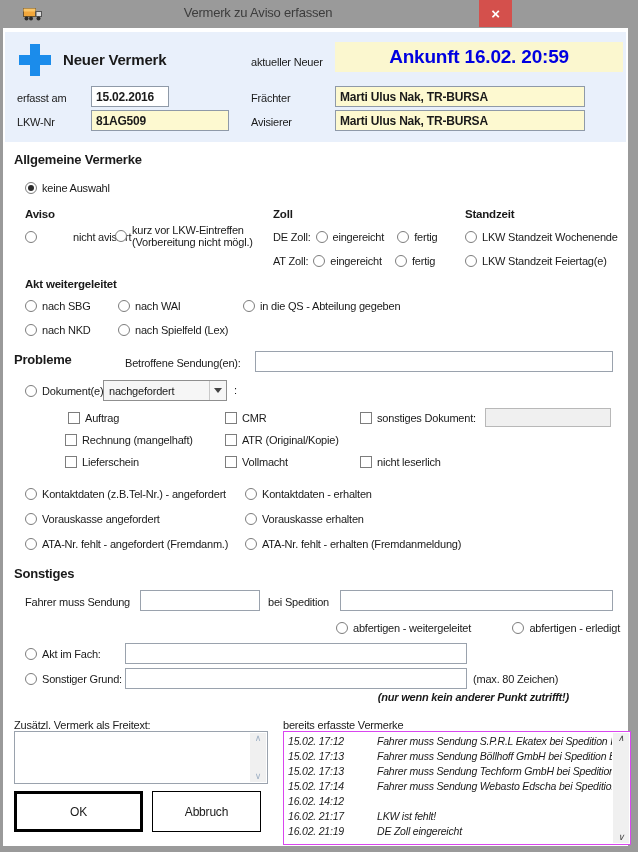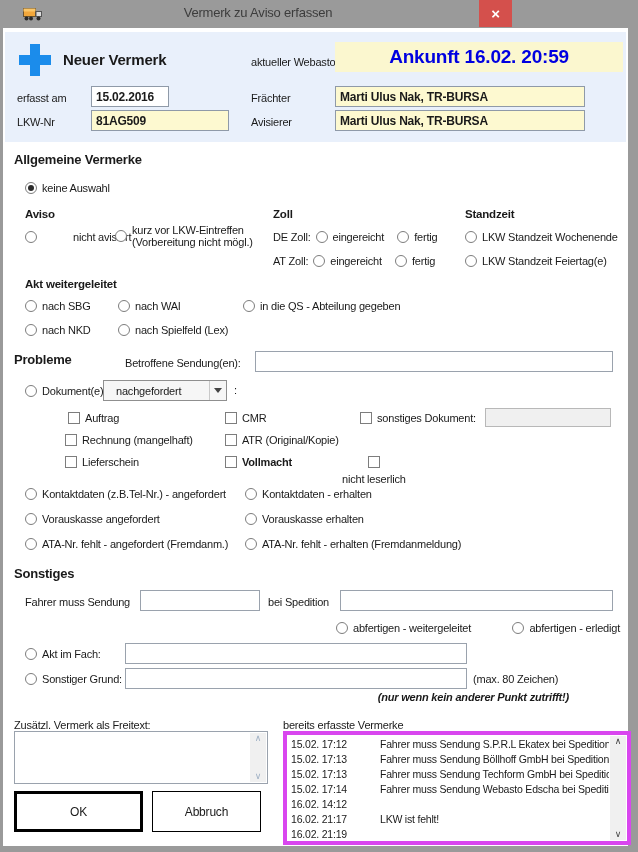--- a/index.html
+++ b/index.html
@@ -53,38 +53,38 @@
   .cb{width:12px;height:12px;border:1px solid #7d7d7d;background:#fff;flex:none;}
   .inp{
     position:absolute;border:1px solid #9aa2ad;background:#fff;height:21px;
     font-family:"Liberation Sans",sans-serif;font-size:11px;padding:0 3px;outline:none;
   }
   .inp.disabled{background:#f0f0f0;border-color:#b8b8b8;}
   .combo{
     position:absolute;left:100px;top:352px;width:124px;height:21px;border:1px solid #8f8f8f;
     background:#f6f6f6;display:flex;align-items:center;cursor:pointer;
   }
-  .combo .cval{flex:1;font-size:11px;padding-left:12px;}
+  .combo .cval{flex:1;font-size:11px;padding-left:5px;}
   .combo .carr{width:17px;height:100%;display:flex;align-items:center;justify-content:center;border-left:1px solid #c9c9c9;}
   .combo .carr::after{content:"";width:0;height:0;border-left:4px solid transparent;border-right:4px solid transparent;border-top:5px solid #444;}
   .two{line-height:12px;}
   .hint{
     position:absolute;left:300px;top:663px;width:266px;text-align:right;
     font-size:11px;font-style:italic;font-weight:bold;white-space:nowrap;
   }
   
   .tarea{position:absolute;left:11px;top:703px;width:254px;height:53px;border:1px solid #9aa2ad;background:#fff;}
   .vscroll{
     position:absolute;top:1px;right:1px;bottom:1px;width:16px;background:#f0f0f0;
     display:flex;flex-direction:column;justify-content:space-between;align-items:center;
     font-size:9px;padding:1px 0;cursor:pointer;
   }
   .vscroll span{line-height:9px;}
   .tarea .vscroll{color:#9fb0c4;}
-  .listbox{position:absolute;left:280px;top:703px;width:348px;height:114px;border:4px solid #d946ef;background:#fff;overflow:hidden;}
+  .listbox{position:absolute;left:280px;top:703px;width:348px;height:114px;border:1px solid #d946ef;background:#fff;overflow:hidden;font-style:italic;}
   .listbox .vscroll{color:#444;}
   .lrows{position:absolute;left:1px;top:2px;right:18px;}
   .lrow{display:flex;height:15px;line-height:15px;font-size:10.5px;overflow:hidden;cursor:default;}
   .ltime{flex:none;width:92px;padding-left:3px;}
   .ltext{flex:1;overflow:hidden;white-space:nowrap;}
   .btn{
     position:absolute;top:763px;height:41px;background:#fff;border:1px solid #000;
     display:flex;align-items:center;justify-content:center;font-size:12px;cursor:pointer;
   }
   .btn.default{border-width:3px;}
@@ -107,21 +107,21 @@
     <div class="closebtn">
       <span>×</span>
     </div>
   </div>
 
   <div class="body">
 
     <div class="hpanel">
       <div class="plus"></div>
       <div class="hTitle">Neuer Vermerk</div>
-      <div class="statusLbl">aktueller Webasto</div>
+      <div class="statusLbl">aktueller Neuer</div>
       <div class="statusBox">Ankunft 16.02. 20:59</div>
 
       <div class="flbl" style="left:12px;top:60px;">erfasst am</div>
       <div class="finp" style="left:86px;top:54px;width:78px;">15.02.2016</div>
 
       <div class="flbl" style="left:246px;top:60px;">Frächter</div>
       <div class="finp yellow" style="left:330px;top:54px;width:250px;">Marti Ulus Nak, TR-BURSA</div>
 
       <div class="flbl" style="left:12px;top:84px;">LKW-Nr</div>
       <div class="finp yellow" style="left:86px;top:78px;width:138px;">81AG509</div>
@@ -239,25 +239,25 @@
       <span>Rechnung (mangelhaft)</span>
     </div>
     <div class="row" style="left:222px;top:406px;">
       <span class="cb"></span>
       <span>ATR (Original/Kopie)</span>
     </div>
     <div class="row" style="left:62px;top:428px;">
       <span class="cb"></span>
       <span>Lieferschein</span>
     </div>
-    <div class="row" style="left:222px;top:428px;font-weight:bold;">
+    <div class="row" style="left:222px;top:428px;">
       <span class="cb"></span>
       <span>Vollmacht</span>
     </div>
-    <div class="row" style="left:339px;top:428px;flex-direction:column;">
+    <div class="row" style="left:357px;top:428px;">
       <span class="cb"></span>
       <span>nicht leserlich</span>
     </div>
 
     <div class="row" style="left:22px;top:460px;">
       <span class="radio"></span>
       <span>Kontaktdaten (z.B.Tel-Nr.) - angefordert</span>
     </div>
     <div class="row" style="left:242px;top:460px;">
       <span class="radio"></span>
@@ -338,20 +338,21 @@
         </div>
         <div class="lrow">
           <span class="ltime">16.02. 14:12</span>
         </div>
         <div class="lrow">
           <span class="ltime">16.02. 21:17</span>
           <span class="ltext">LKW ist fehlt!</span>
         </div>
         <div class="lrow">
           <span class="ltime">16.02. 21:19</span>
+          <span class="ltext">DE Zoll eingereicht</span>
         </div>
       </div>
       <div class="vscroll">
         <span>∧</span>
         <span>∨</span>
       </div>
     </div>
 
     <div class="btn default" style="left:11px;width:129px;">
       <span>OK</span>

